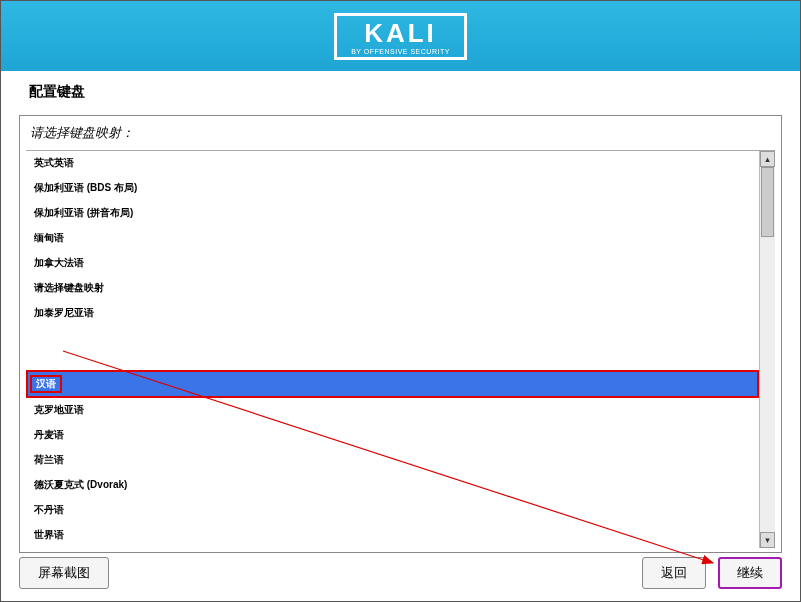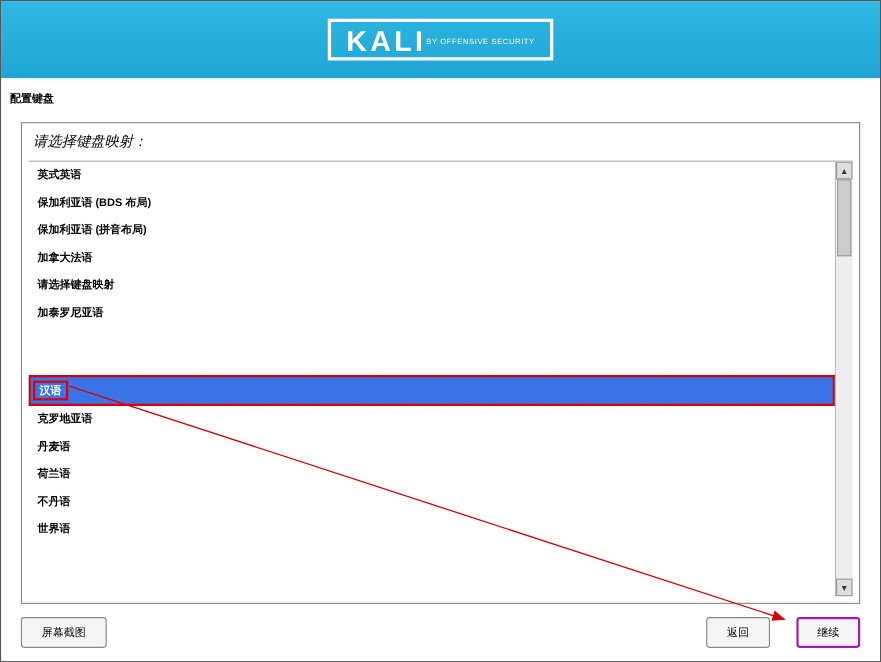--- a/index.html
+++ b/index.html
@@ -17,40 +17,40 @@
       height: 70px;
       background: linear-gradient(to bottom, #2fb8e4, #1ea5d4);
       display: flex;
       align-items: center;
       justify-content: center;
     }
     .logo-box {
       border: 3px solid #fff;
       padding: 4px 14px 2px;
       display: flex;
-      flex-direction: row;
+      flex-direction: column;
       align-items: center;
     }
     .logo-text {
       color: #fff;
       font-size: 26px;
       font-weight: bold;
       letter-spacing: 3px;
       line-height: 1;
     }
     .logo-sub {
       color: #fff;
       font-size: 7px;
       letter-spacing: 0.5px;
       margin-top: 2px;
     }
     .title {
-      padding: 12px 8px 8px;
+      padding: 12px 28px 8px;
       font-weight: bold;
-      font-size: 10px;
+      font-size: 14px;
     }
     .panel {
       margin: 6px 18px 0;
       border: 1px solid #888;
       height: 438px;
       display: flex;
       flex-direction: column;
     }
     .prompt {
       padding: 8px 10px;
@@ -121,25 +121,25 @@
       left: 18px;
       right: 18px;
       display: flex;
       justify-content: space-between;
     }
     .btn {
       background: #f5f5f5;
       border: 1px solid #888;
       border-radius: 3px;
       padding: 6px 18px;
-      font-size: 10px;
+      font-size: 13px;
       cursor: pointer;
       font-family: inherit;
     }
-    .btn-group { display: flex; gap: 24px; }
+    .btn-group { display: flex; gap: 12px; }
     .btn.highlighted {
       border: 2px solid #a21caf;
       padding: 5px 17px;
     }
     .arrow-svg {
       position: absolute;
       left: 0; top: 0;
       width: 801px; height: 602px;
       pointer-events: none;
     }
@@ -156,27 +156,29 @@
 
 <div class="title">配置键盘</div>
 
 <div class="panel">
   <div class="prompt">请选择键盘映射：</div>
   <div class="list-wrap">
     <div class="list" id="kb-list">
         <div class="item">英式英语</div>
         <div class="item">保加利亚语 (BDS 布局)</div>
         <div class="item">保加利亚语 (拼音布局)</div>
+        <div class="item">缅甸语</div>
         <div class="item">加拿大法语</div>
         <div class="item">请选择键盘映射</div>
         <div class="item">加泰罗尼亚语</div>
         <div class="item selected"><span class="inner-hl">汉语</span></div>
         <div class="item">克罗地亚语</div>
         <div class="item">丹麦语</div>
         <div class="item">荷兰语</div>
+        <div class="item">德沃夏克式 (Dvorak)</div>
         <div class="item">不丹语</div>
         <div class="item">世界语</div>
       </div>
     <div class="scrollbar">
       <div class="scroll-arrow up">▴</div>
       <div class="scroll-thumb"></div>
       <div class="scroll-arrow down">▾</div>
     </div>
   </div>
 </div>

